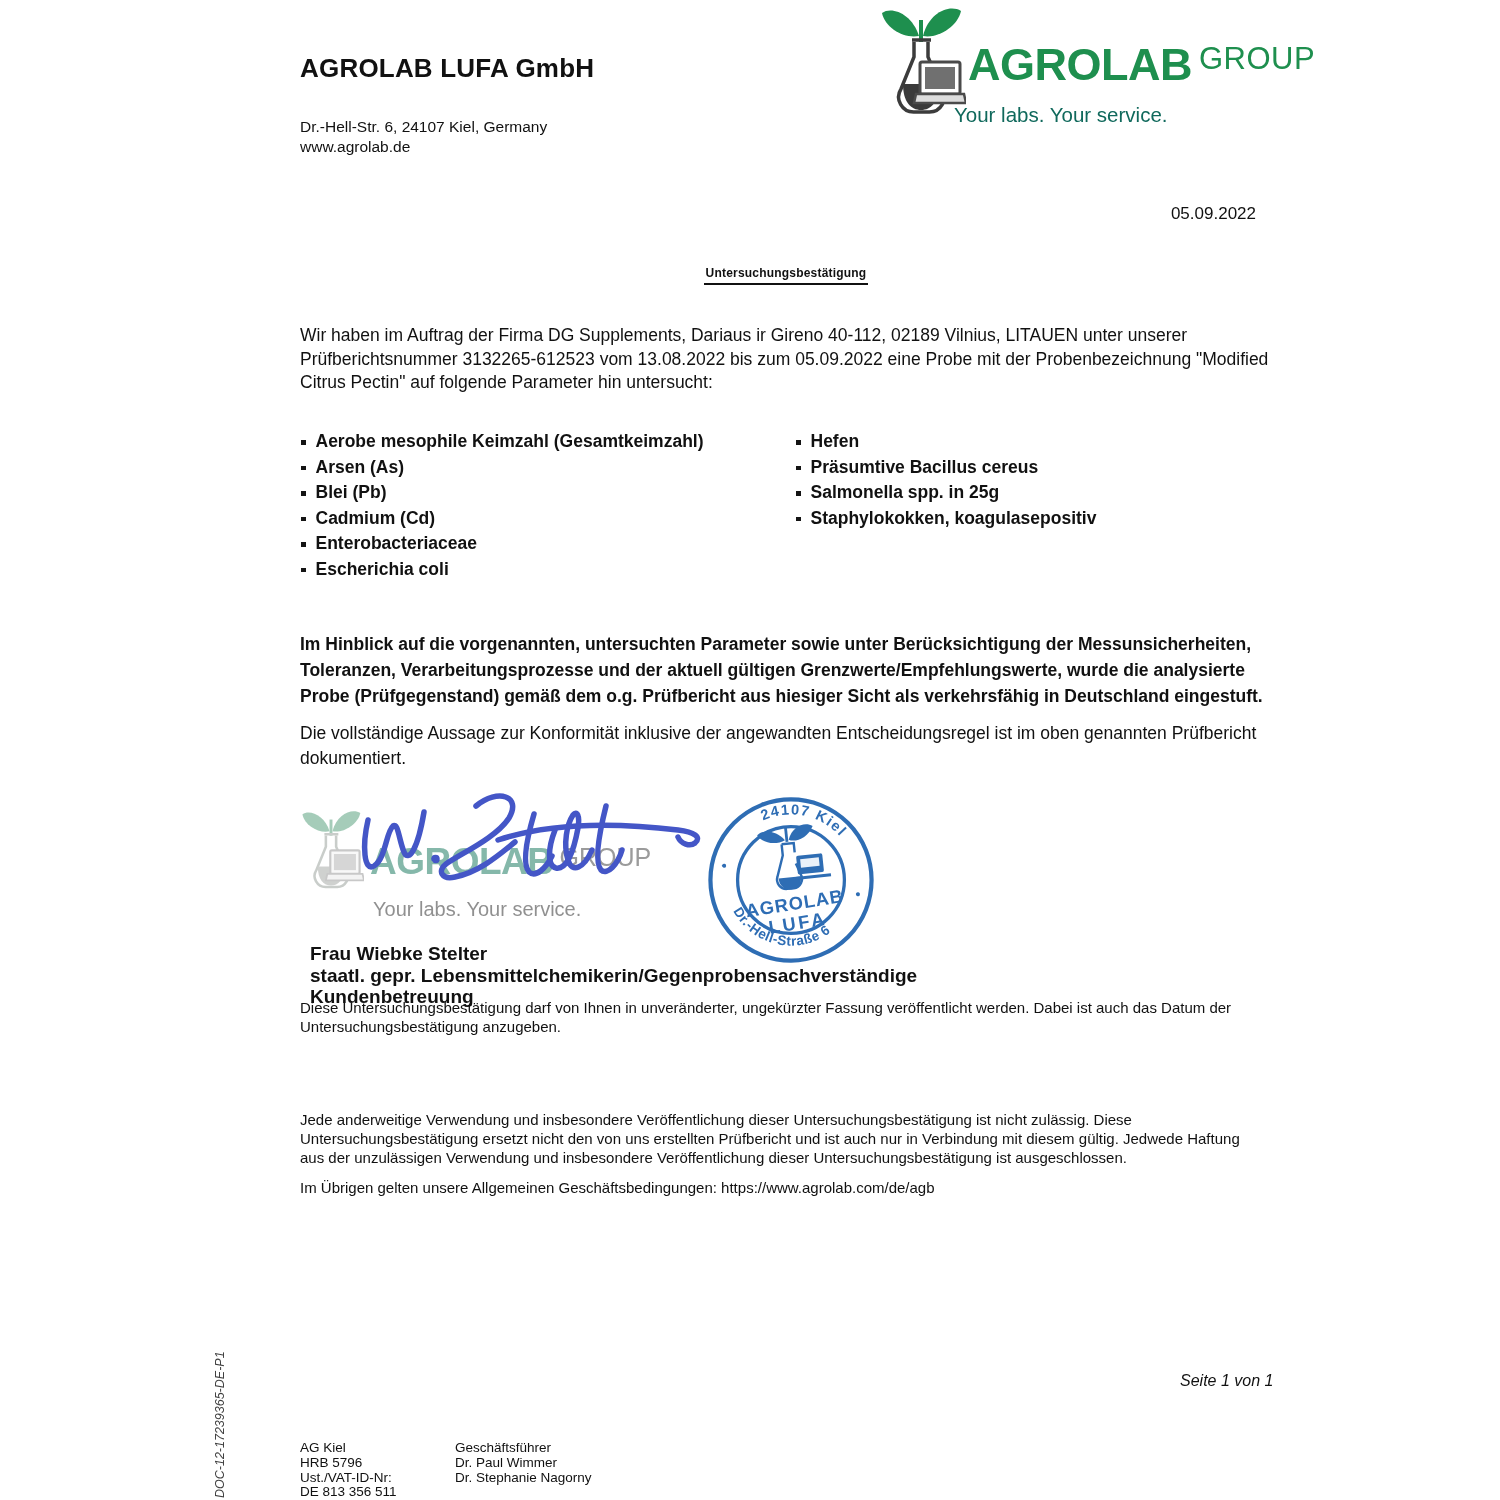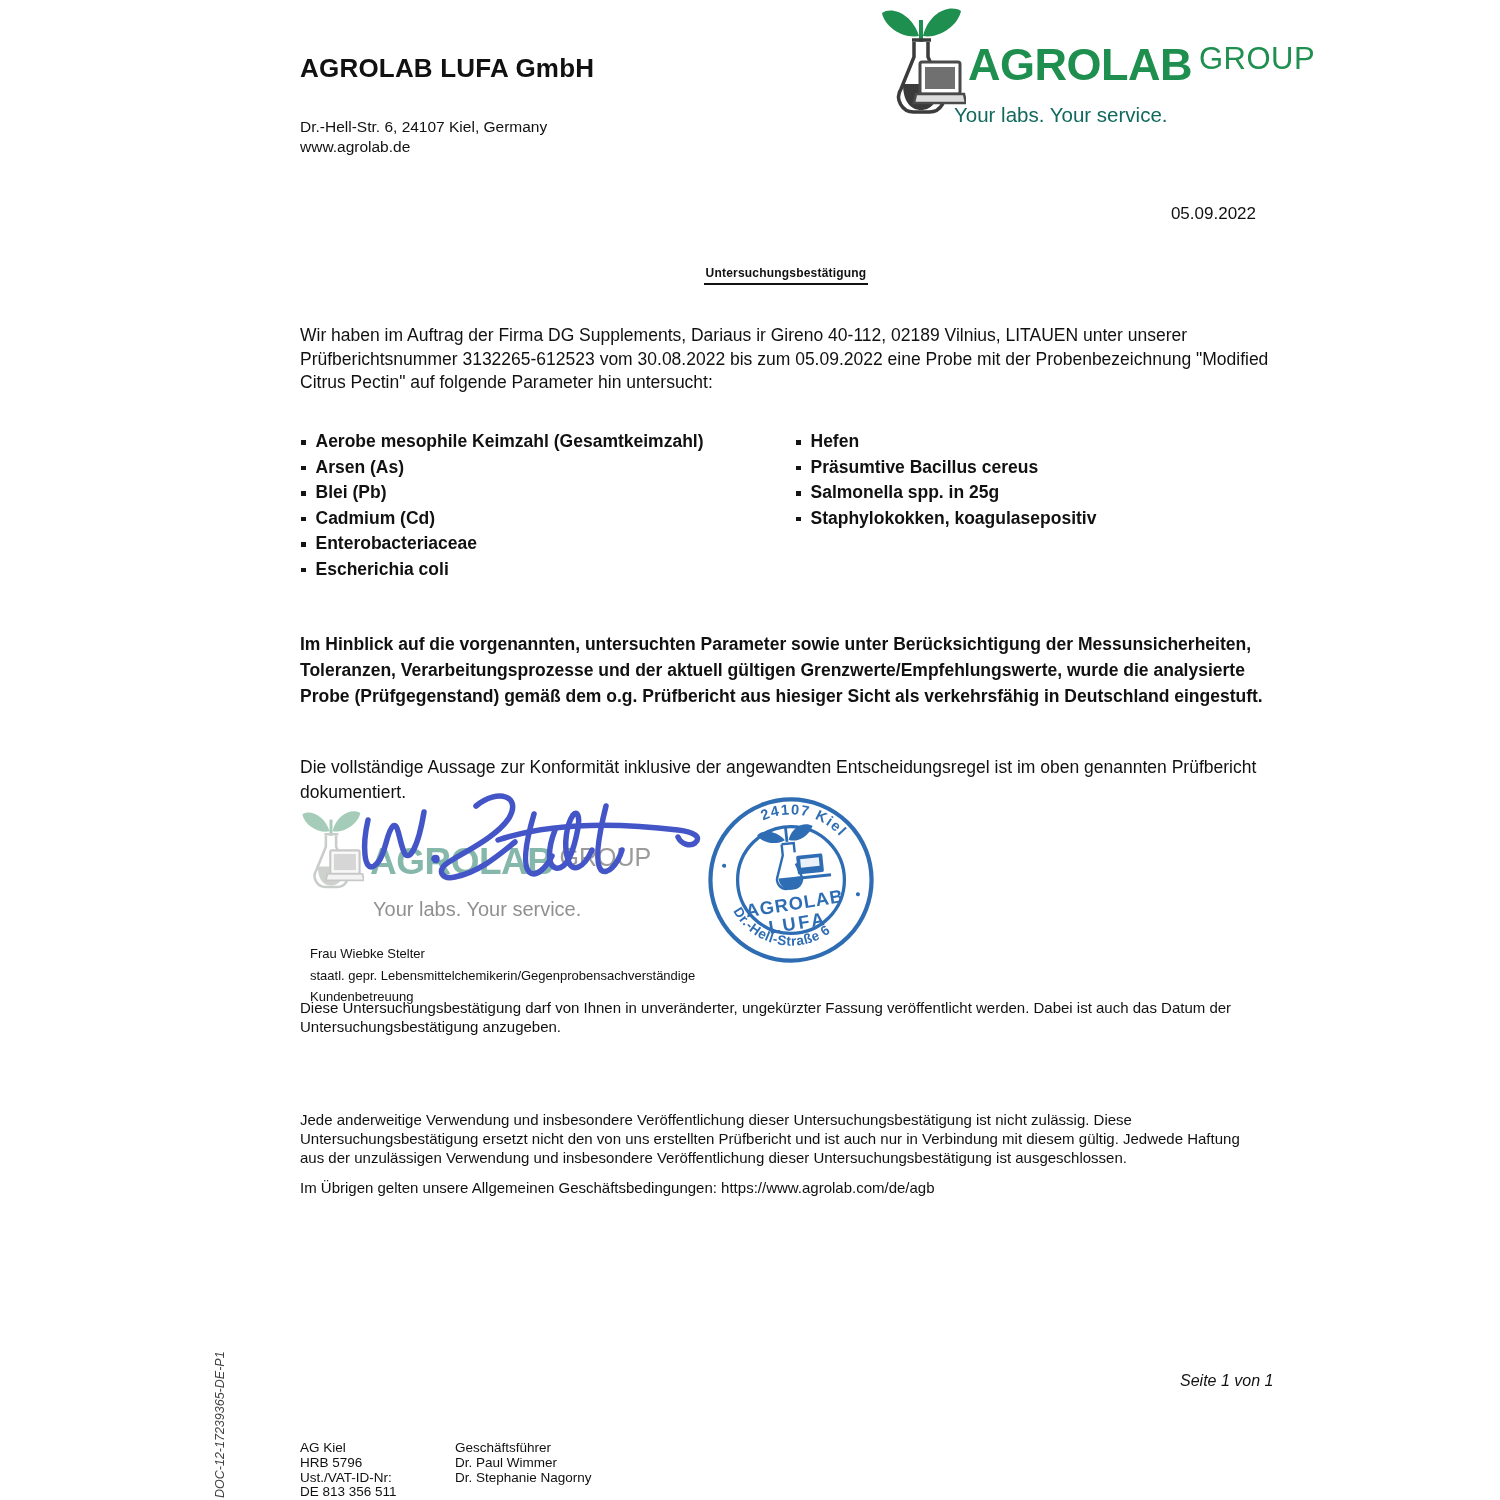--- a/index.html
+++ b/index.html
@@ -18,35 +18,35 @@
   .logo-group{font-size:31px;font-weight:400;letter-spacing:0.5px;margin-left:7px;margin-top:1px;line-height:1;}
   .logo-tagline{left:954px;top:103px;font-size:20.5px;}
   
   .date{left:1000px;top:204px;width:256px;text-align:right;font-size:17px;}
   .doc-title-wrap{left:300px;top:263px;width:972px;text-align:center;}
   .doc-title{display:inline-block;font-size:12px;font-weight:700;border-bottom:2.5px solid #111;padding:0 2px 3px 2px;letter-spacing:0.2px;}
   
   .para{left:300px;width:975px;font-size:17.5px;line-height:23.5px;}
   .intro{top:324px;}
   .conclusion{top:599px;font-weight:700;line-height:26px;margin-top:32px;}
-  .conformity{top:755px;line-height:25px;}
+  .conformity{top:721px;line-height:25px;}
   .param-col{top:431px;width:492px;}
   .param-col.left{left:300px;}
   .param-col.right{left:795px;}
   .param-row{display:flex;align-items:flex-start;height:25.5px;font-size:17.5px;font-weight:700;}
   .dot{flex:0 0 auto;width:4.5px;height:4.5px;background:#141414;margin:9px 10px 0 1px;}
   
   .faded-icon{left:298px;top:806px;}
   .faded-textrow{left:370px;top:843px;display:flex;align-items:flex-start;}
   .faded-brand{font-size:37px;font-weight:700;letter-spacing:-0.5px;color:rgba(58,141,118,0.62);line-height:1;}
   .faded-group{font-size:25px;font-weight:400;color:rgba(130,130,130,0.8);margin-left:6px;margin-top:2px;line-height:1;}
   .faded-tagline{left:373px;top:898px;font-size:20px;color:rgba(125,125,125,0.85);}
   .sig-svg{left:348px;top:786px;z-index:3;}
   .stamp{left:702px;top:791px;}
-  .signer{left:310px;top:943px;font-size:13px;font-weight:400;line-height:21.5px;}
+  .signer{left:310px;top:943px;font-size:19px;font-weight:700;line-height:21.5px;}
   
   .small{left:300px;font-size:15px;line-height:19px;width:968px;}
   .d1{top:998px;}
   .d2{top:1110px;}
   .agb{top:1178px;}
   
   .doc-code{left:213px;top:1498px;transform:rotate(-90deg);transform-origin:left top;font-size:12.5px;font-style:italic;color:#3f3f3f;white-space:nowrap;}
   .footer-col{top:1441px;font-size:13.5px;line-height:14.8px;}
   .fc1{left:300px;}
   .fc2{left:455px;}
@@ -80,21 +80,21 @@
     <span class="logo-brand" style="color:#1e8f4e">AGROLAB</span>
     <span class="logo-group" style="color:#1e8f4e">GROUP</span>
   </div>
   <div class="abs logo-tagline" style="color:#10695c">Your labs. Your service.</div>
 
   <div class="abs date">05.09.2022</div>
   <div class="abs doc-title-wrap">
     <span class="doc-title">Untersuchungsbestätigung</span>
   </div>
 
-  <div class="abs para intro">Wir haben im Auftrag der Firma DG Supplements, Dariaus ir Gireno 40-112, 02189 Vilnius, LITAUEN unter unserer Prüfberichtsnummer 3132265-612523 vom 30.08.2022 bis zum 05.09.2022 eine Probe mit der Probenbezeichnung "Modified Citrus Pectin" auf folgende Parameter hin untersucht:</div>
+  <div class="abs para intro">Wir haben im Auftrag der Firma DG Supplements, Dariaus ir Gireno 40-112, 02189 Vilnius, LITAUEN unter unserer Prüfberichtsnummer 3132265-612523 vom 13.08.2022 bis zum 05.09.2022 eine Probe mit der Probenbezeichnung "Modified Citrus Pectin" auf folgende Parameter hin untersucht:</div>
 
   <div class="abs param-col left">
     <div class="param-row">
         <span class="dot"></span>
         <span>Aerobe mesophile Keimzahl (Gesamtkeimzahl)</span>
       </div>
     <div class="param-row">
         <span class="dot"></span>
         <span>Arsen (As)</span>
       </div>

